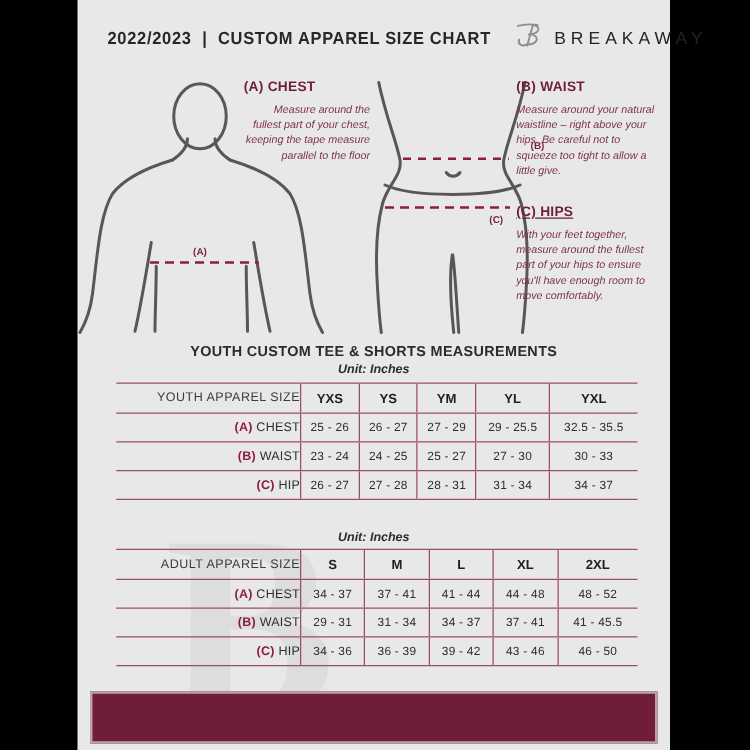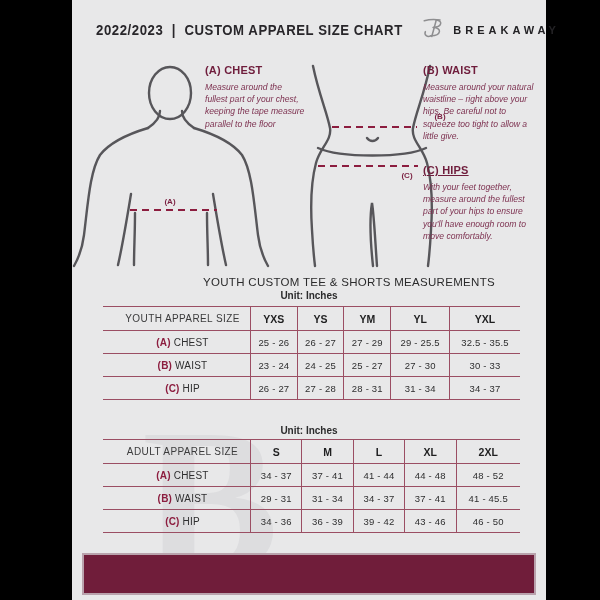--- a/index.html
+++ b/index.html
@@ -1,44 +1,44 @@
 <!DOCTYPE html>
 <html><head>
 <meta charset="utf-8">
 <style>
   html,body{margin:0;padding:0;}
   body{
     width:600px;height:600px;position:relative;background:#000;
     font-family:"Liberation Sans", sans-serif;overflow:hidden;
   }
-  .page{position:absolute;left:72px;top:0;width:474px;height:600px;background:#e8e8e9;}
+  .page{position:absolute;left:62px;top:0;width:474px;height:600px;background:#e8e8e9;}
 
   
   .hdr{position:absolute;top:16px;left:24px;right:20px;display:flex;justify-content:space-between;align-items:center;}
   .hdr-title{font-size:14px;font-weight:bold;color:#28262a;letter-spacing:.6px;white-space:pre;transform:scaleX(.94);transform-origin:left center;}
   .brand{display:flex;align-items:center;gap:7px;}
-  .brand-name{font-size:11px;font-weight:bold;letter-spacing:4px;color:#232225;}
+  .brand-name{font-size:14px;font-weight:normal;letter-spacing:4px;color:#232225;}
 
   
   svg.fig{position:absolute;overflow:visible;}
   .fig path,.fig ellipse{fill:none;stroke:#57565a;stroke-width:2.4;stroke-linecap:round;}
   .dash{position:absolute;height:2px;background:repeating-linear-gradient(90deg,#8c1d3f 0 7px,transparent 7px 12px);}
   .mkr{position:absolute;font-size:8px;font-weight:bold;color:#7a1f40;width:26px;text-align:center;}
 
   
   .g-head{position:absolute;font-size:11px;font-weight:bold;color:#6f1d3c;letter-spacing:.2px;}
   .g-body{position:absolute;font-size:8.6px;font-style:italic;line-height:1.42;color:#7d3150;}
 
   
-  .tbl-title{position:absolute;width:100%;text-align:center;font-size:11.5px;font-weight:normal;color:#2b2b2c;letter-spacing:.3px;padding-left:40px;}
-  .tbl-unit{position:absolute;width:100%;text-align:center;font-size:10px;font-weight:bold;color:#2b2b2c;}
+  .tbl-title{position:absolute;width:100%;text-align:center;font-size:11.5px;font-weight:bold;color:#2b2b2c;letter-spacing:.3px;}
+  .tbl-unit{position:absolute;width:100%;text-align:center;font-size:10px;font-style:italic;font-weight:bold;color:#2b2b2c;}
   .size-table{position:absolute;left:31px;width:417px;border-collapse:collapse;z-index:2;}
   .size-table th,.size-table td{border-top:1.5px solid #9b4e63;border-bottom:1.5px solid #9b4e63;padding:0;background:transparent;}
   .size-table th:not(.first),.size-table td:not(.first){border-left:1.5px solid #9b4e63;text-align:center;margin-top:28px;}
-  .size-table .first{width:135px;text-align:center;padding-left:12px;}
+  .size-table .first{width:135px;text-align:right;padding-left:12px;}
   .size-table th{height:23px;font-size:10.5px;font-weight:bold;color:#1f1f20;}
   .size-table th.first{font-size:10px;font-weight:normal;color:#3b3b3c;letter-spacing:.4px;}
   .size-table td{height:22px;font-size:9.5px;color:#2e2e2f;letter-spacing:.2px;}
   .size-table td.first{font-size:10px;}
   .row-mk{font-weight:bold;color:#8c1d3f;}
   .row-lb{color:#2e2e2f;}
 
   
   .watermark{position:absolute;left:70px;top:398px;font-family:"Liberation Serif",serif;font-weight:bold;font-size:205px;line-height:1;color:#dddddf;z-index:1;user-select:none;}
   .footer-bar{position:absolute;left:10px;top:553px;width:450px;height:38px;background:#701d3a;border:2px solid #b9a2ac;z-index:3;}
@@ -86,21 +86,21 @@
     <path d="M11 95 C33 105 98 105 119 95"></path>
     <path d="M60 85 C63 89 68 89 71 85"></path>
     <path d="M66 213 C63 185 63 162 65 150 C67 162 68 185 70 213"></path>
   </svg>
   <div class="mkr" style="left:355px;top:112px;">(B)</div>
   <div class="dash" style="left:260px;top:126px;width:85px;"></div>
   <div class="dash" style="left:246px;top:165px;width:100px;"></div>
   <div class="mkr" style="left:322px;top:171px;">(C)</div>
 
   <div class="g-head" style="left:133px;top:64px;">(A) CHEST</div>
-  <div class="g-body" style="left:133px;top:81px;width:101px;">Measure around the fullest part of your chest, keeping the tape measure parallel to the floor</div>
+  <div class="g-body" style="left:133px;top:81px;width:101px;text-align:right;">Measure around the fullest part of your chest, keeping the tape measure parallel to the floor</div>
 
   <div class="g-head" style="left:351px;top:64px;">(B) WAIST</div>
   <div class="g-body" style="left:351px;top:81px;width:113px;">Measure around your natural waistline – right above your hips. Be careful not to squeeze too tight to allow a little give.</div>
 
   <div class="g-head" style="left:351px;top:164px;text-decoration:underline;">(C) HIPS</div>
   <div class="g-body" style="left:351px;top:181px;width:113px;">With your feet together, measure around the fullest part of your hips to ensure you'll have enough room to move comfortably.</div>
 
   <div class="watermark">B</div>
 
   <div class="tbl-title" style="top:276px;">YOUTH CUSTOM TEE &amp; SHORTS MEASUREMENTS</div>

